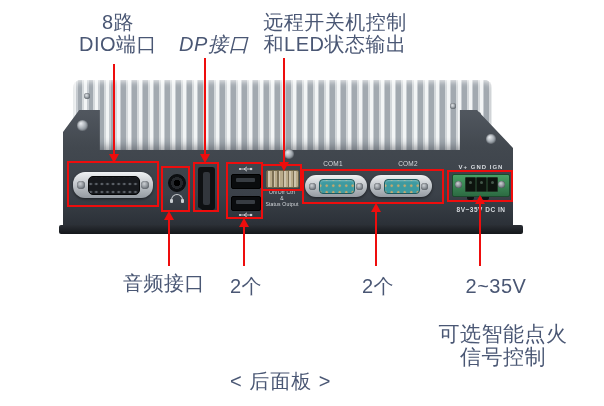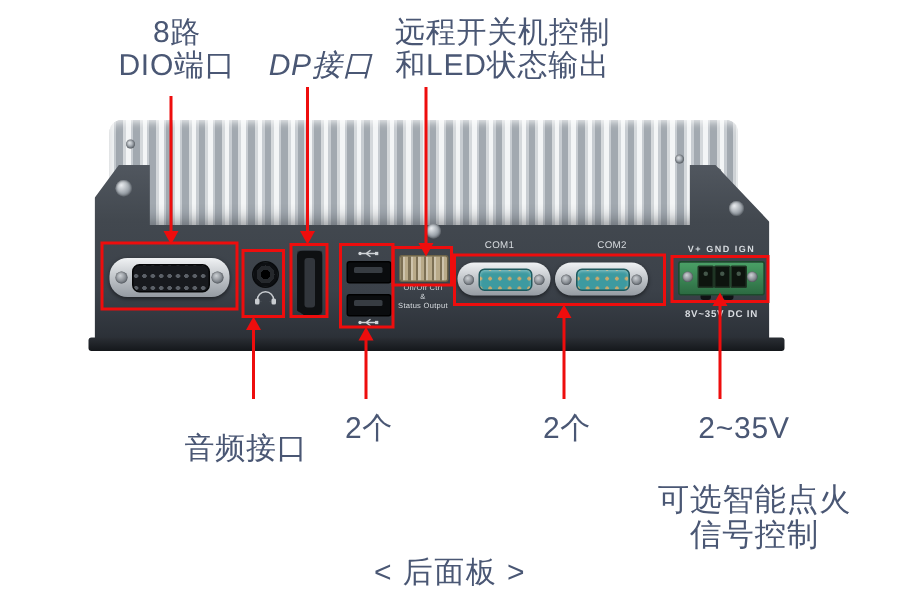--- a/index.html
+++ b/index.html
@@ -67,21 +67,21 @@
     border:1px solid #6f6549;}
   .tiny{position:absolute;color:#d7dbdf;text-align:center;z-index:12;letter-spacing:.2px;}
   
   #pwr-block{position:absolute;left:452px;top:174px;width:56px;height:21px;z-index:10;border-radius:2px;
     background:linear-gradient(180deg,#4aa066,#2c6b42);border:1px solid #1c4a2c;}
   .pwr-hole{position:absolute;top:177px;width:9px;height:13px;z-index:11;background:#0d140e;
     border:1px solid #1f3524;border-radius:1px;}
   .pwr-hole::after{content:"";position:absolute;left:2.5px;top:3px;width:3px;height:3px;background:#44574a;border-radius:50%;}
   .pwr-tab{position:absolute;top:194px;width:7px;height:6px;z-index:9;background:#101114;border-radius:0 0 2px 2px;}
   
-  #caption{position:absolute;left:230px;top:368px;width:140px;text-align:center;color:#4a5774;
+  #caption{position:absolute;left:230px;top:368px;width:140px;text-align:left;color:#4a5774;
     font-size:20px;letter-spacing:1px;font-weight:500;z-index:20;}
 </style>
 </head>
 <body>
 
 <div id="canvas">
 
   <div class="lbl" style="left:58px;top:11px;width:120px;">
     <div>8路</div>
     <div>DIO端口</div>
@@ -178,21 +178,21 @@
 
   <div class="arr-u" style="left:164px;top:211px;"></div>
   <div class="vline" style="left:168px;top:218px;height:48px;"></div>
   <div class="arr-u" style="left:239px;top:218px;"></div>
   <div class="vline" style="left:243px;top:225px;height:41px;"></div>
   <div class="arr-u" style="left:371px;top:203px;"></div>
   <div class="vline" style="left:375px;top:210px;height:56px;"></div>
   <div class="arr-u" style="left:475px;top:195px;"></div>
   <div class="vline" style="left:479px;top:202px;height:64px;"></div>
 
-  <div class="lbl" style="left:114px;top:288px;width:100px;">
+  <div class="lbl" style="left:114px;top:272px;width:100px;">
     <div>音频接口</div>
   </div>
   <div class="lbl" style="left:196px;top:276px;width:100px;line-height:21px;">
     <div>2个</div>
   </div>
   <div class="lbl" style="left:318px;top:276px;width:120px;line-height:21px;">
     <div>2个</div>
   </div>
   <div class="lbl" style="left:444px;top:276px;width:104px;line-height:21px;">
     <div>2~35V</div>

